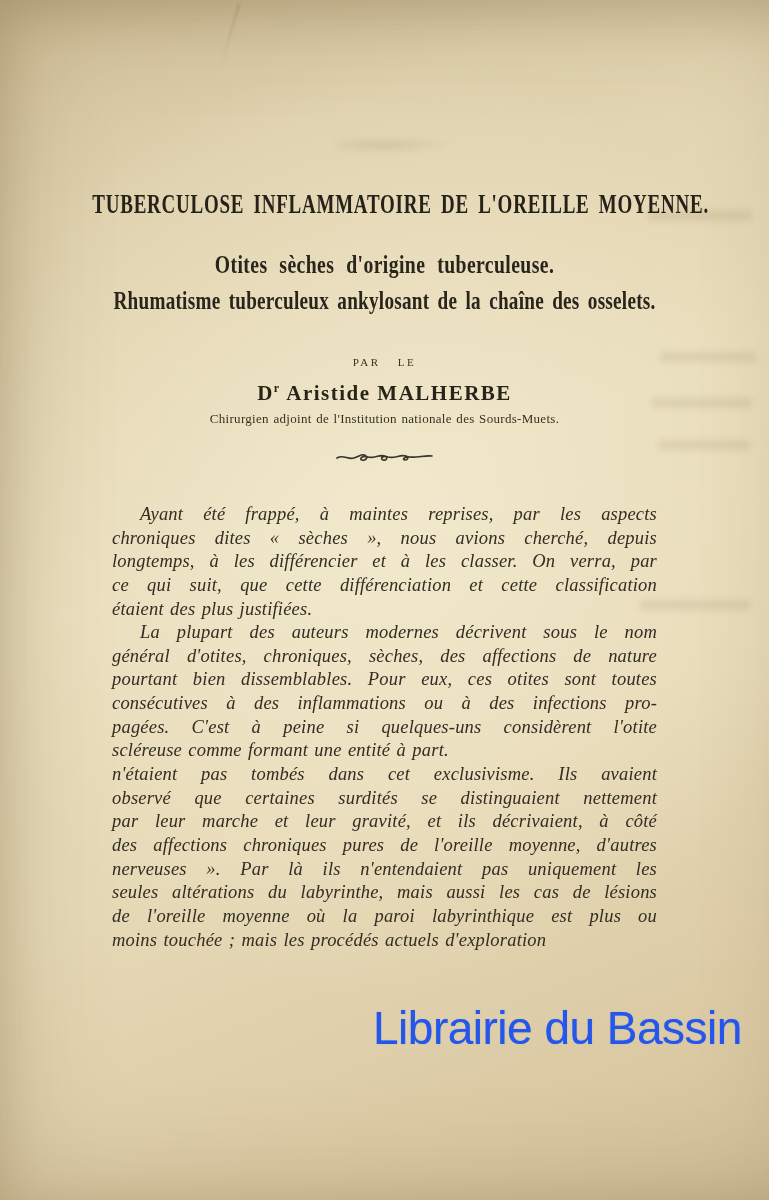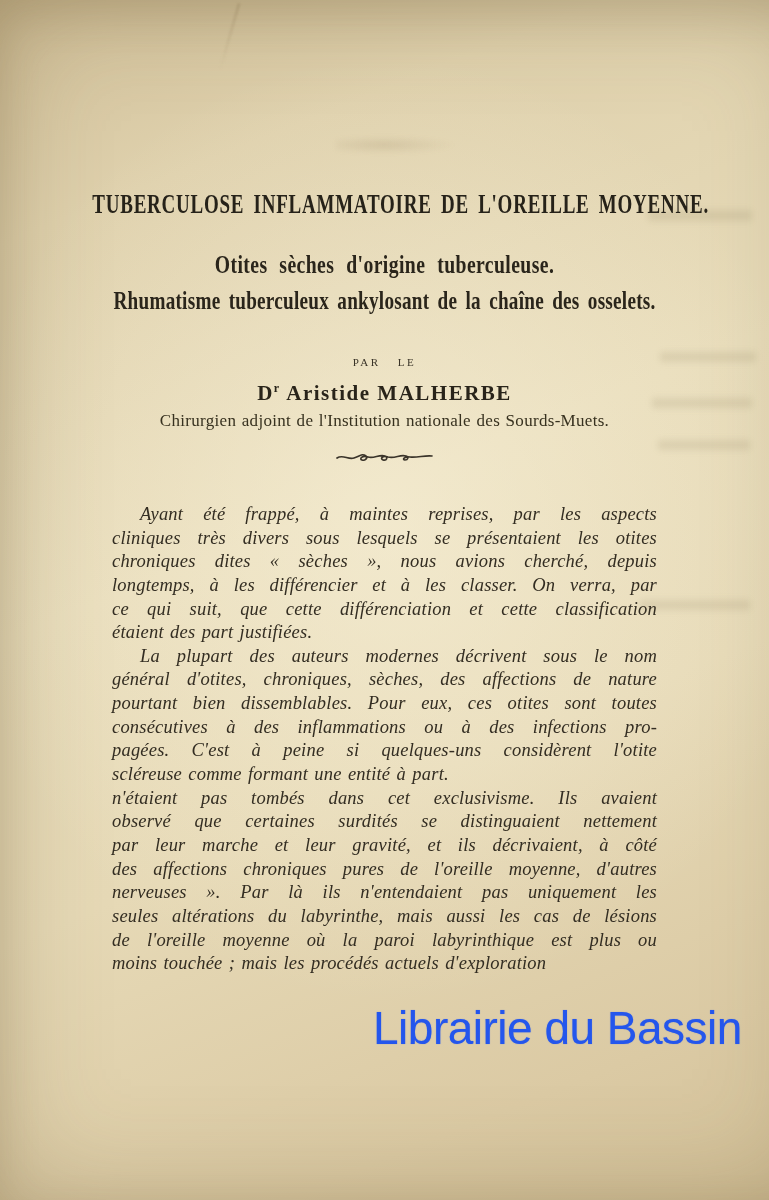--- a/index.html
+++ b/index.html
@@ -57,21 +57,21 @@
     color: #3a3428;
   }
   .author {
     position: absolute; top: 381px; left: 0; width: 769px;
     text-align: center; font-size: 21px; font-weight: bold; letter-spacing: 1.5px;
     color: #29241a;
   }
   .author sup { font-size: 12px; }
   .affiliation {
     position: absolute; top: 411px; left: 0; width: 769px;
-    text-align: center; font-size: 17px; letter-spacing: 0.3px; word-spacing: 1px;
+    text-align: center; font-size: 13px; letter-spacing: 0.3px; word-spacing: 1px;
     color: #37311f;
   }
   .ornament {
     position: absolute; top: 449px; left: 0; width: 769px; text-align: center;
   }
   .body-text {
     position: absolute; left: 112px; top: 503px; width: 545px;
     font-size: 18.5px; color: #332d22; word-spacing: 1.5px; letter-spacing: 0.2px;
   }
   .bline {
@@ -118,25 +118,24 @@
   <div class="ornament">
     <svg width="100" height="16" viewBox="0 0 100 16">
       <path d="M2 9 C8 5, 13 11, 19 9 C25 7, 27 4, 31 7 C33 9, 30 12, 27 11 C24 10, 27 6, 33 8
                C39 10, 44 5, 50 7 C53 8, 52 12, 48 11 C45 10, 47 6, 53 8 C60 10, 65 5, 71 7
                C74 8, 73 11, 70 11 C67 11, 69 7, 75 8 C82 9, 90 6, 97 7" stroke="#3a342a" fill="none" stroke-width="1.7" stroke-linecap="round"></path>
     </svg>
   </div>
 
   <div class="body-text">
     <div class="bline j indent">Ayant été frappé, à maintes reprises, par les aspects</div>
-    <div class="bline j">cliniques très divers sous lesquels se présentaient les otites</div>
     <div class="bline j">chroniques dites « sèches », nous avions cherché, depuis</div>
     <div class="bline j">longtemps, à les différencier et à les classer. On verra, par</div>
     <div class="bline j">ce qui suit, que cette différenciation et cette classification</div>
-    <div class="bline j last">étaient des part justifiées.</div>
+    <div class="bline j last">étaient des plus justifiées.</div>
 
     <div class="bline j indent">La plupart des auteurs modernes décrivent sous le nom</div>
     <div class="bline j">général d'otites, chroniques, sèches, des affections de nature</div>
     <div class="bline j">pourtant bien dissemblables. Pour eux, ces otites sont toutes</div>
     <div class="bline j">consécutives à des inflammations ou à des infections pro-</div>
     <div class="bline j">pagées. C'est à peine si quelques-uns considèrent l'otite</div>
     <div class="bline j last">scléreuse comme formant une entité à part.</div>
 
     <div class="bline j">n'étaient pas tombés dans cet exclusivisme. Ils avaient</div>
     <div class="bline j">observé que certaines surdités se distinguaient nettement</div>

